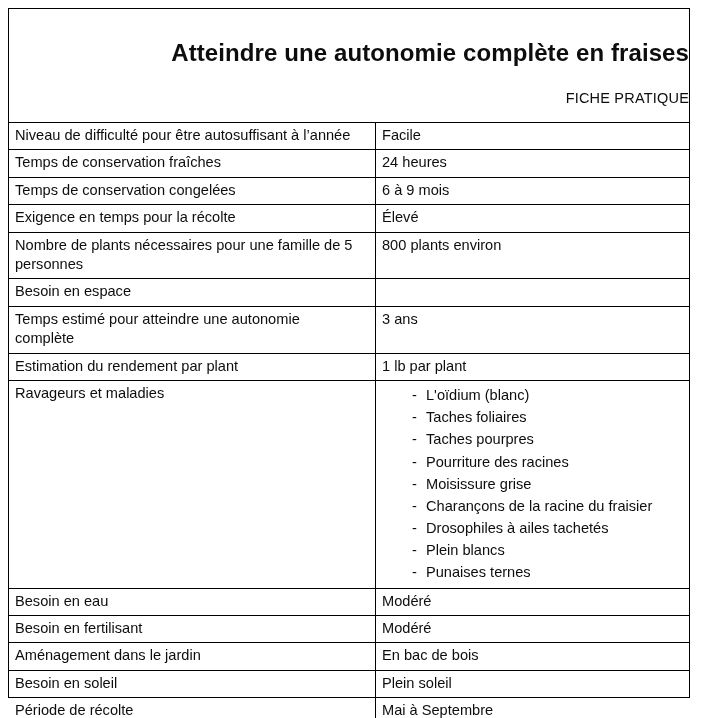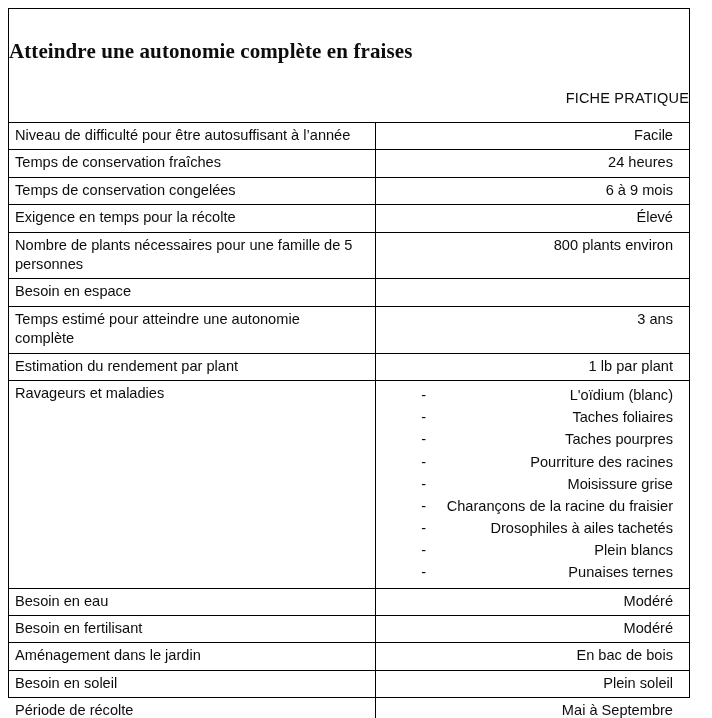--- a/index.html
+++ b/index.html
@@ -28,25 +28,24 @@
     height: 114px;
     box-sizing: border-box;
     border-bottom: 1.4px solid #000000;
     position: relative;
   }
   .doc-title {
     position: absolute;
     left: 0;
     right: 0;
     top: 30px;
-    text-align: left;
-    font-size: 21px;
+    text-align: right;
+    font-size: 24px;
     font-weight: bold;
     letter-spacing: 0.1px;
-    font-family: Liberation Serif, serif;
   }
   .doc-subtitle {
     position: absolute;
     left: 0;
     right: 0;
     top: 81px;
     text-align: right;
     font-size: 14.5px;
     font-weight: normal;
     letter-spacing: 0.2px;
@@ -65,21 +64,20 @@
   }
   table.fiche tr:last-child td {
     border-bottom: none;
   }
   td.label-cell {
     width: 344px;
     border-right: 1.1px solid #000000;
   }
   td.value-cell {
     width: auto;
-    text-align: right;
   }
   .pest-list {
     list-style: none;
     margin: 0;
     padding: 0;
   }
   .pest-list li {
     display: flex;
     line-height: 1.52;
   }

